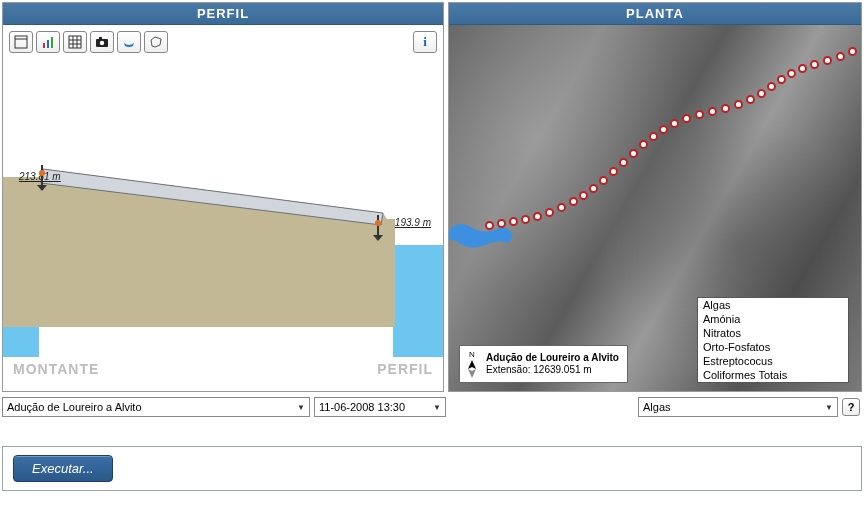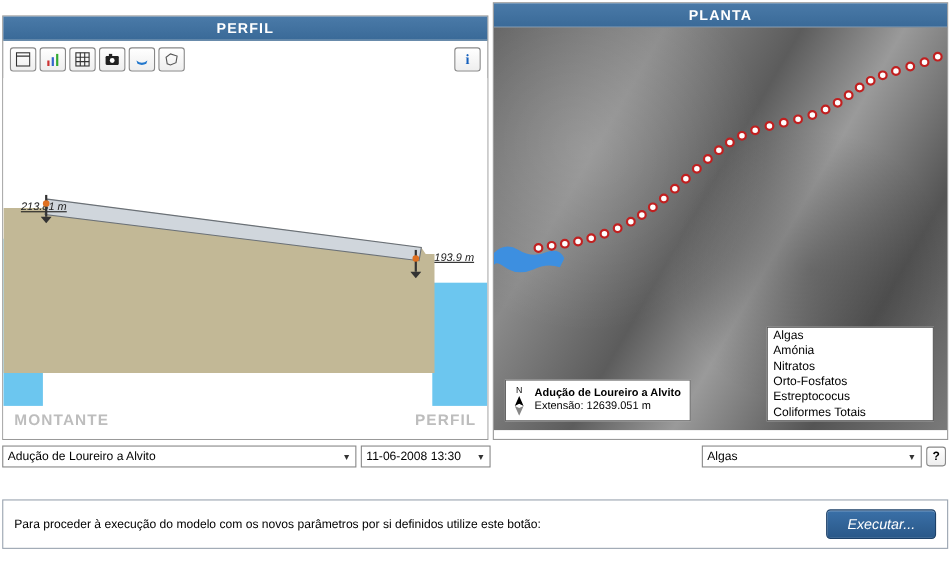--- a/index.html
+++ b/index.html
@@ -1,20 +1,20 @@
 <!DOCTYPE html>
 <html><head>
 <meta charset="utf-8">
 <style>
   * { box-sizing: border-box; margin: 0; padding: 0; }
   body { font-family: Arial, sans-serif; font-size: 11px; background: #fff; width: 864px; }
   
   .panels { display: flex; gap: 4px; padding: 2px; }
   .panel { flex: 1; border: 1px solid #999; }
-  .panel-left { width: 442px; flex: none; margin-top: 12px; }
+  .panel-left { width: 442px; flex: none; }
   .panel-right { flex: 1; }
   
   .panel-header {
     background: linear-gradient(#4a7aa8, #3a6a98);
     color: #fff; text-align: center; font-weight: bold;
     padding: 3px 0; font-size: 13px; letter-spacing: 1px;
     border-bottom: 1px solid #2a5a88;
   }
   
   .toolbar { display: flex; gap: 3px; padding: 6px; align-items: center; }
@@ -237,30 +237,29 @@
     </div>
   </div>
 </div>
 
 <div class="selectors">
   <div class="selectors-left">
     <div class="select-box" style="flex:1">
       <span>Adução de Loureiro a Alvito</span>
       <span class="select-caret">▼</span>
     </div>
-    <div class="select-box" style="width:118px">
+    <div class="select-box" style="width:132px">
       <span>11-06-2008 13:30</span>
       <span class="select-caret">▼</span>
     </div>
   </div>
   <div class="selectors-right">
     <div class="select-box" style="width:200px">
       <span>Algas</span>
       <span class="select-caret">▼</span>
     </div>
     <div class="help-btn">?</div>
   </div>
 </div>
 
 <div class="footer-bar">
-  <div class="footer-text">Para proceder à execução do modelo com os novos parâmetros por si definidos utilize este botão:</div>
   <button class="exec-btn">Executar...</button>
 </div>
 
 </body></html>

